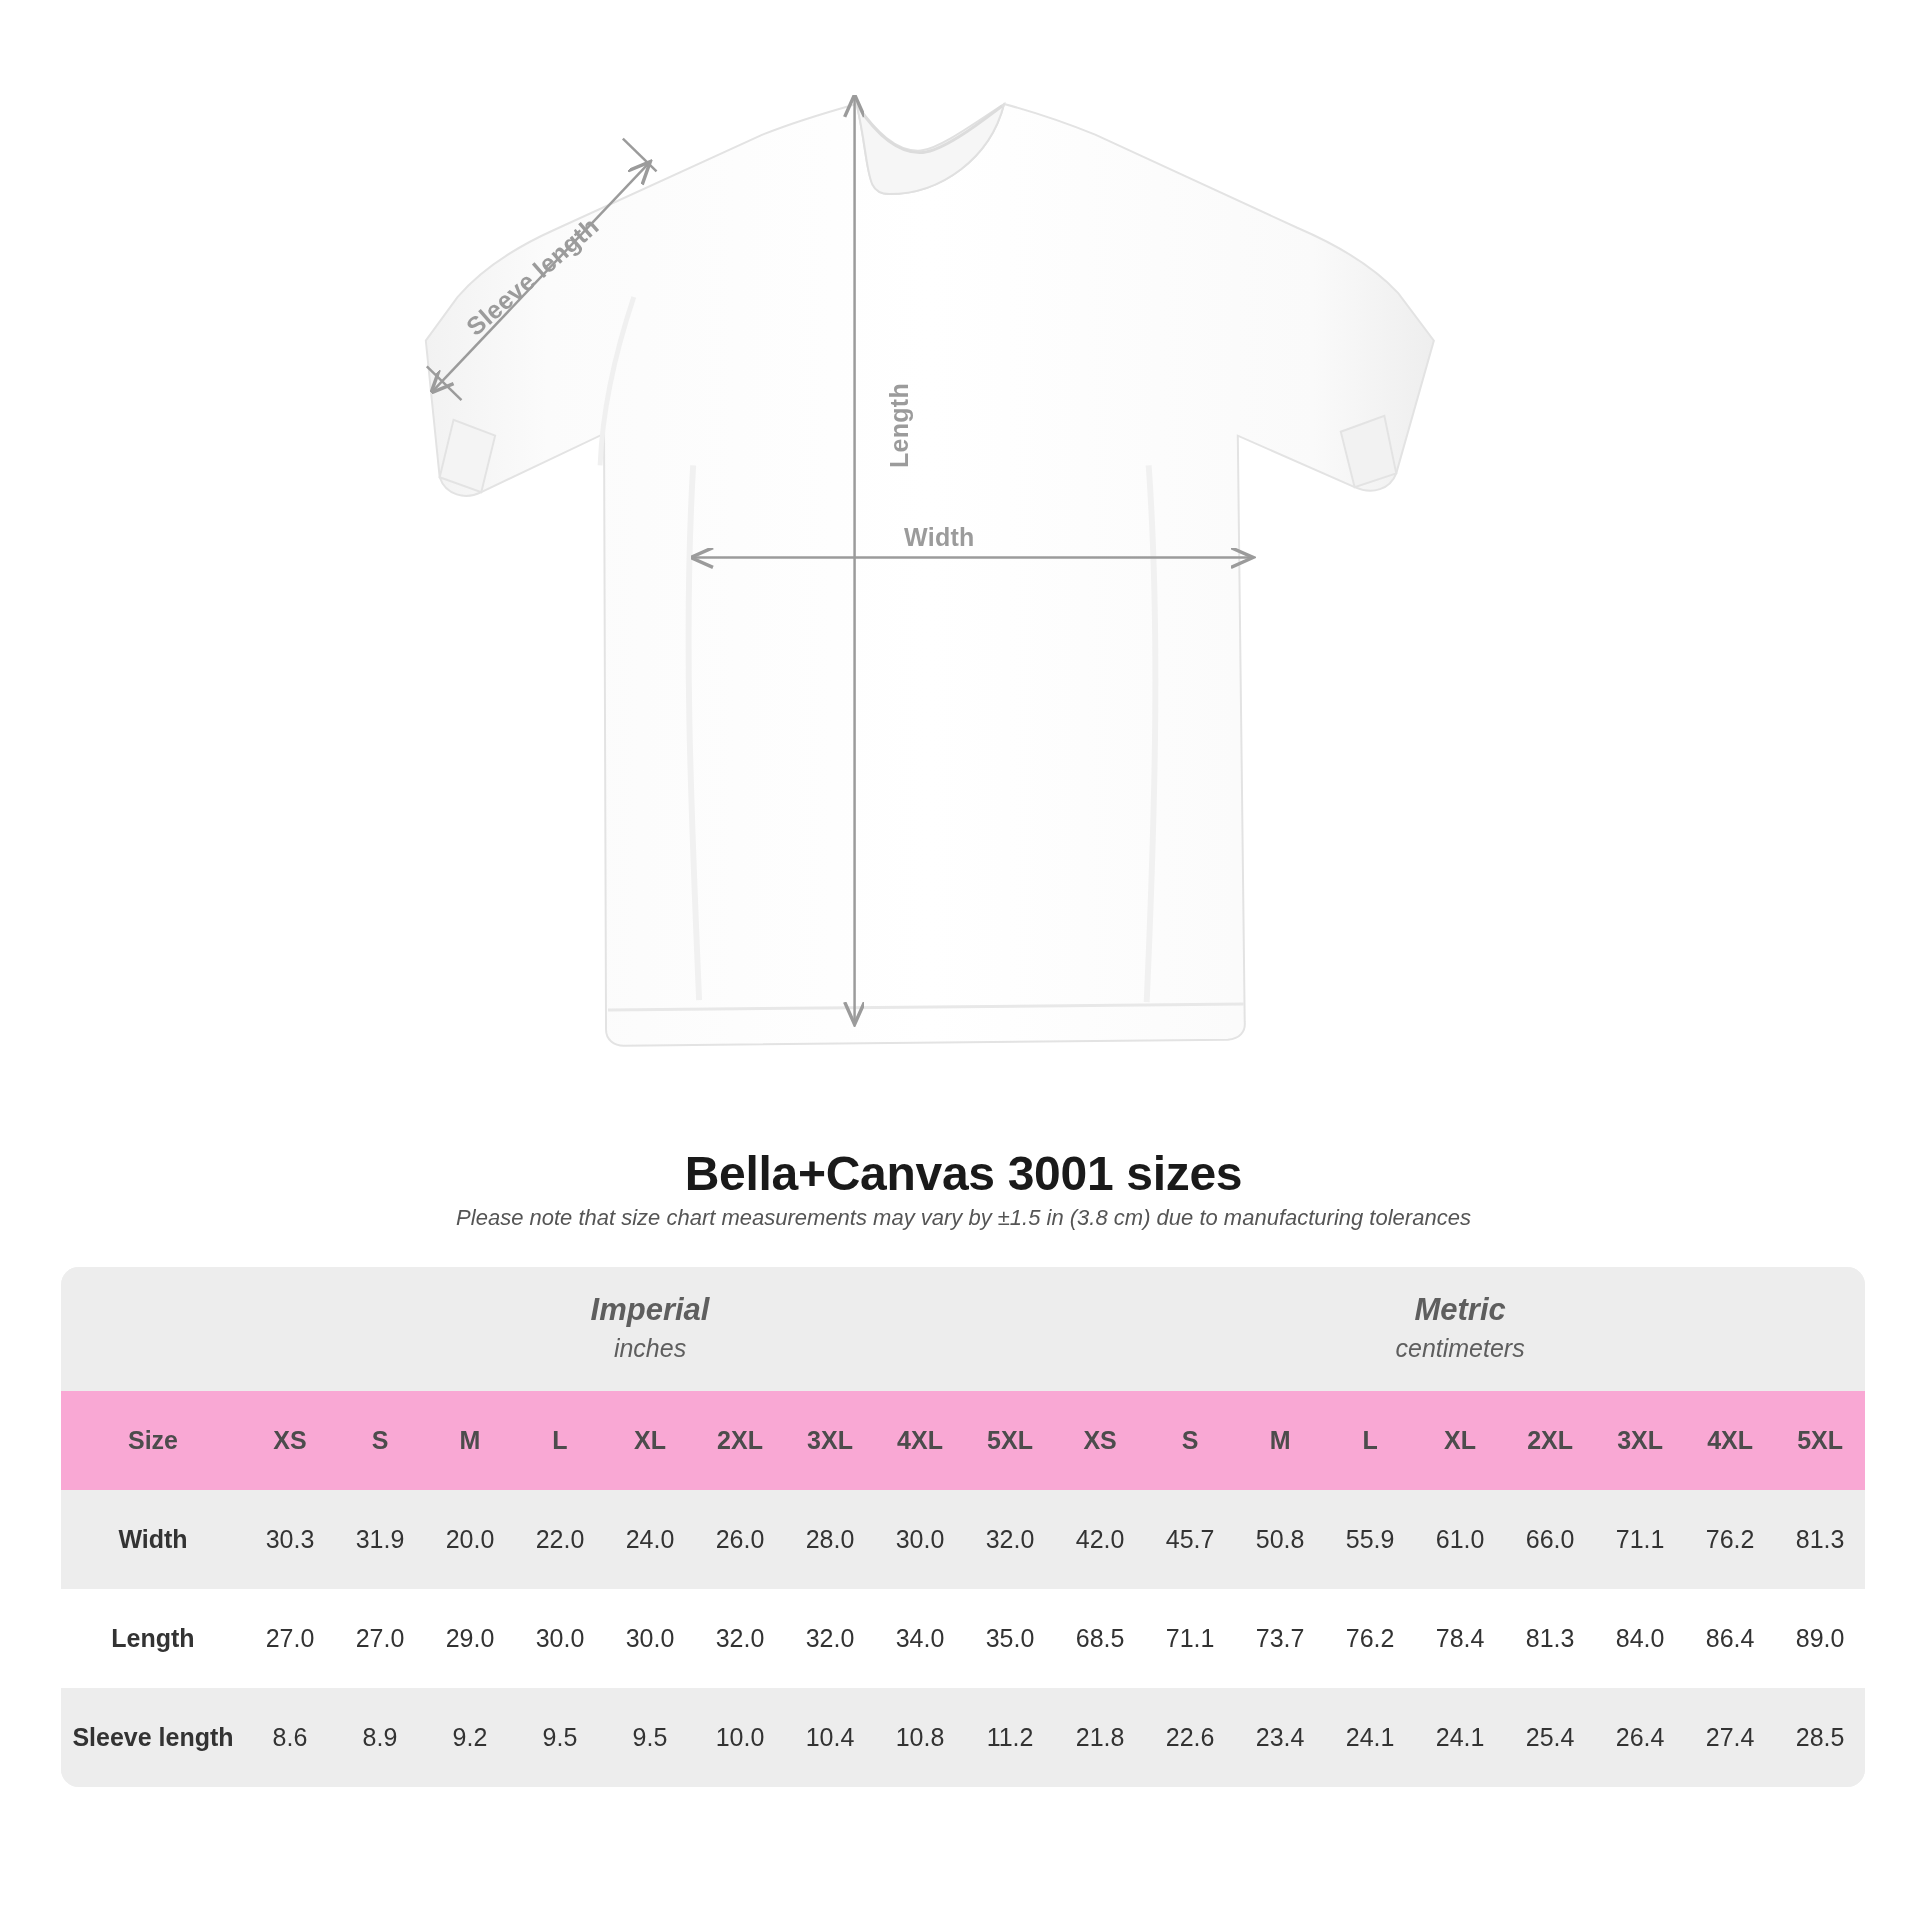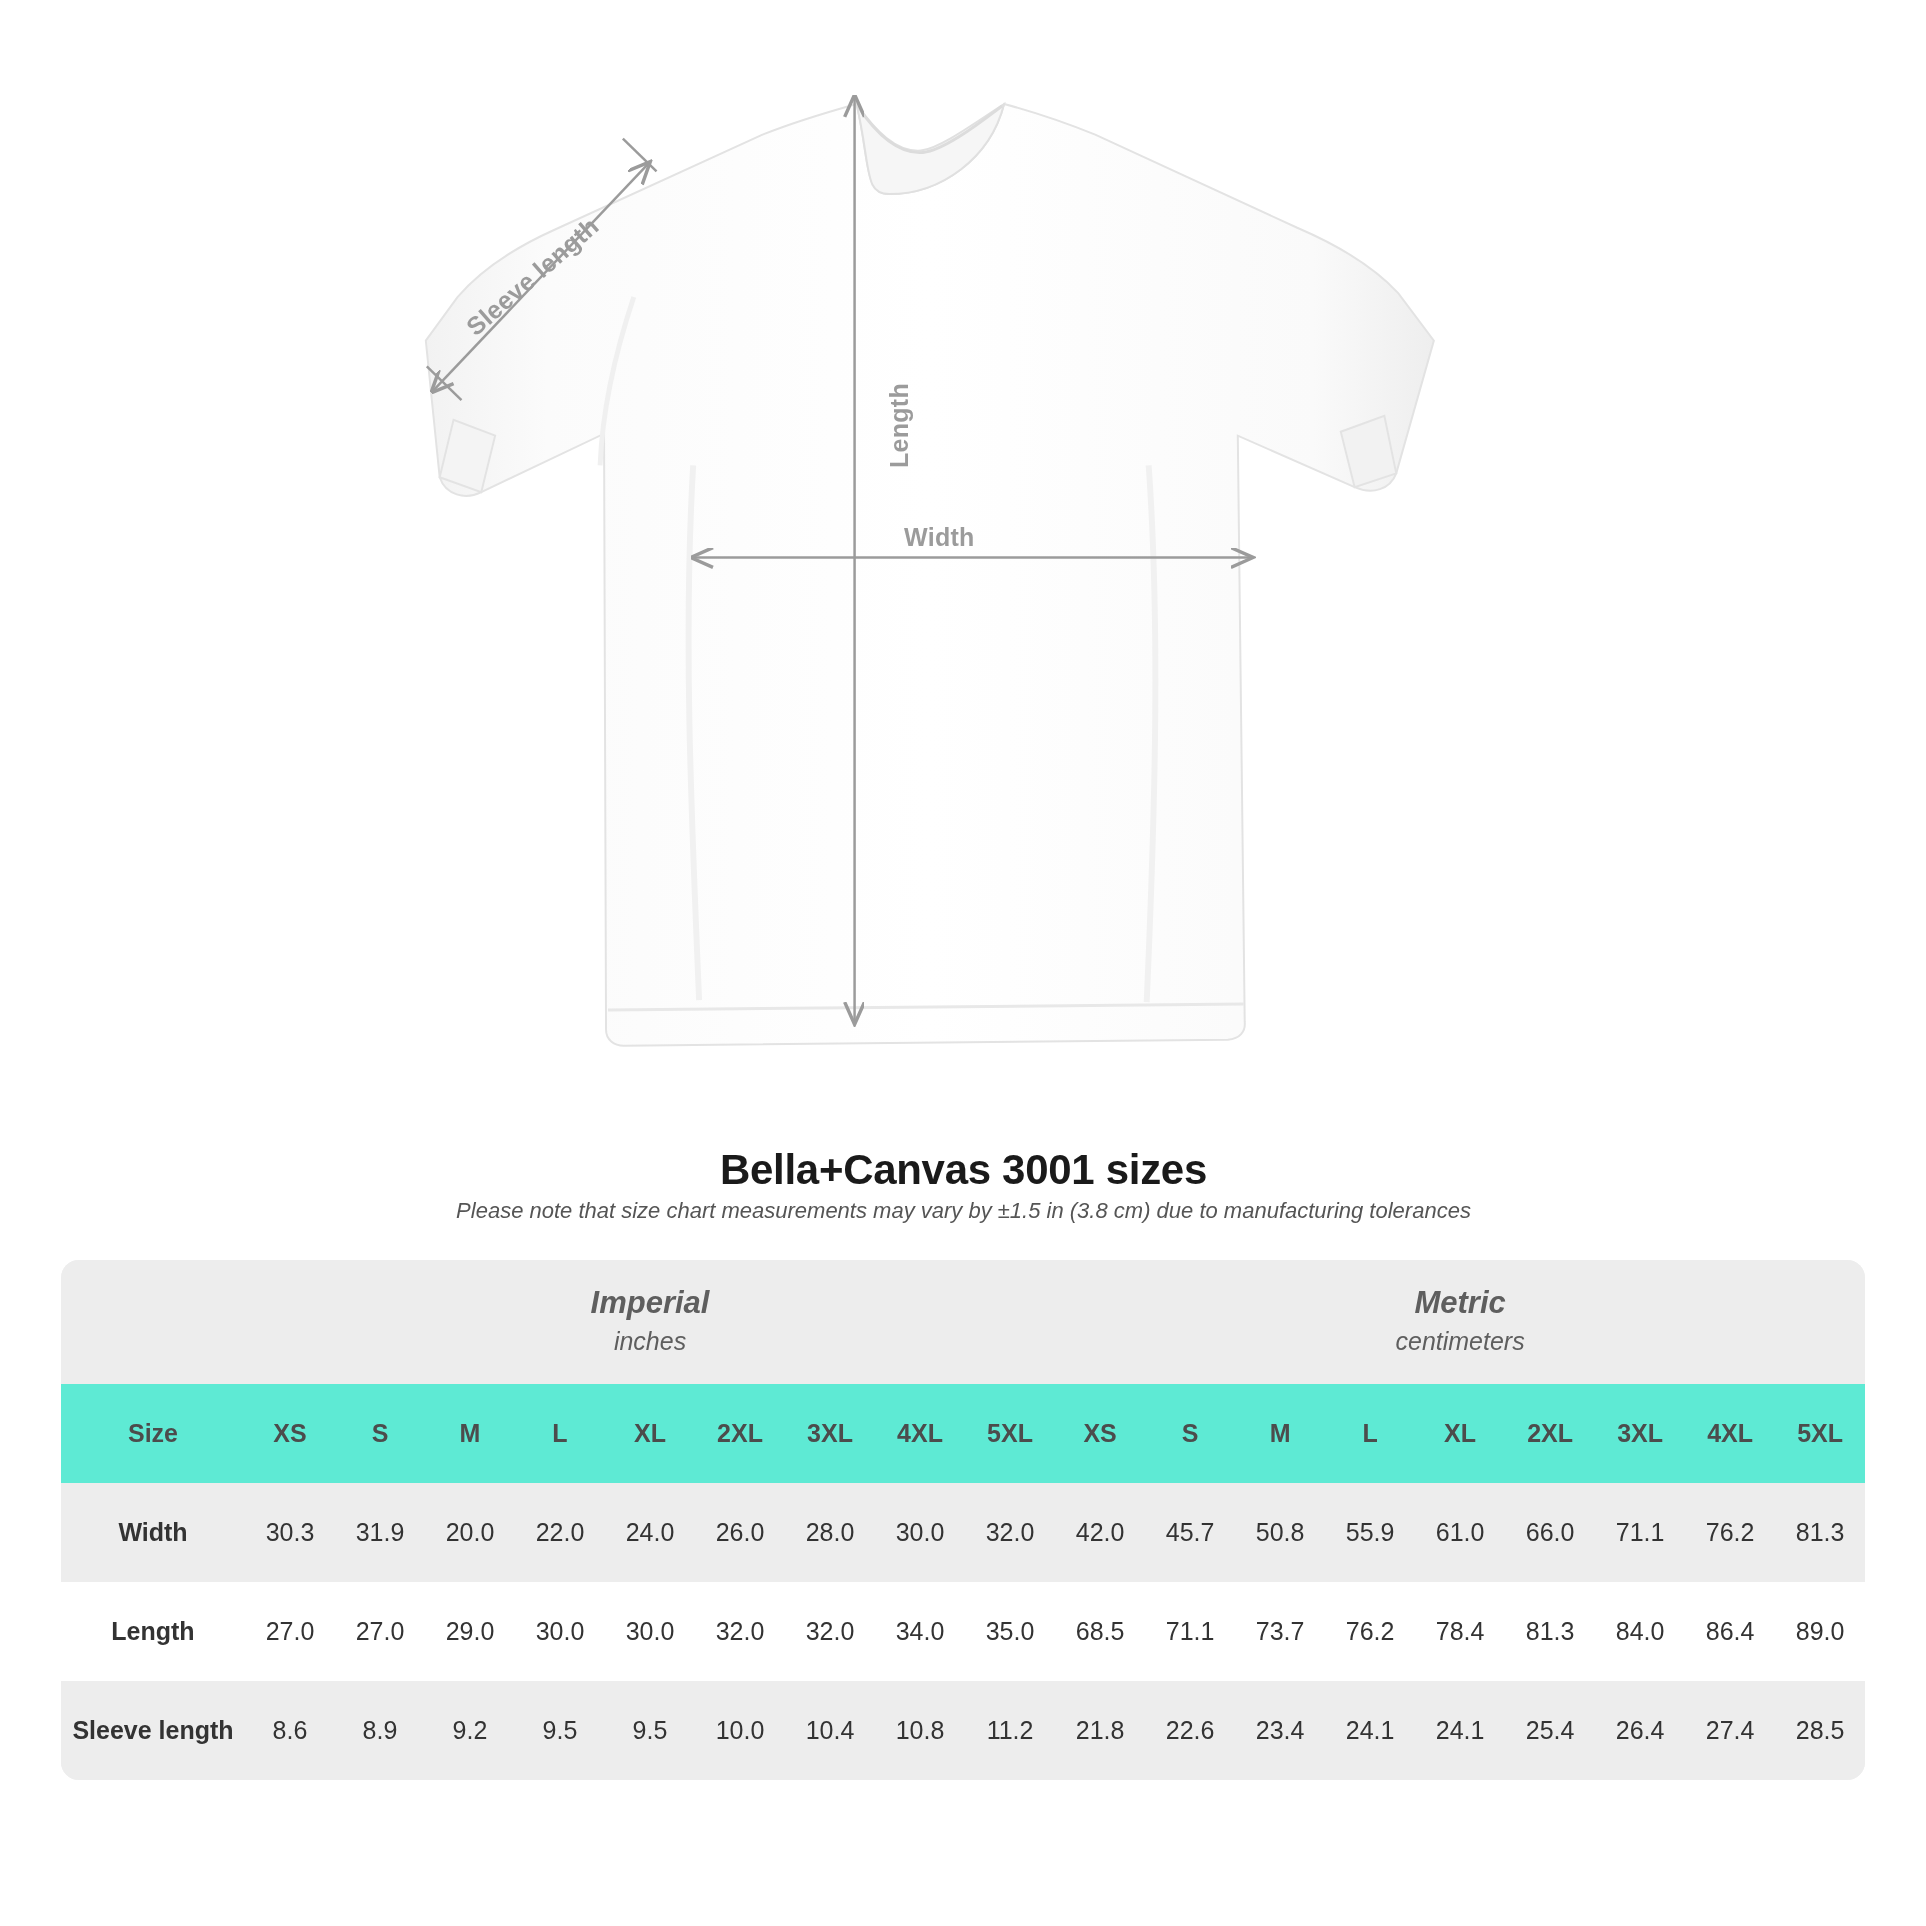--- a/index.html
+++ b/index.html
@@ -54,21 +54,21 @@
     left: 904px;
     top: 523px;
   }
 
   
   .title-block {
     text-align: center;
     margin-top: 32px;
   }
   .chart-title {
-    font-size: 42px;
+    font-size: 48px;
     font-weight: bold;
     color: #1a1a1a;
     letter-spacing: -0.3px;
   }
   .chart-note {
     margin-top: 4px;
     font-size: 22px;
     font-style: italic;
     color: #555555;
   }
@@ -103,21 +103,21 @@
     line-height: 1.25;
   }
   .unit-unit {
     font-size: 25px;
     font-style: italic;
     color: #5e5e5e;
     line-height: 1.5;
   }
   .row-header {
     height: 99px;
-    background: #5eead4;
+    background: #f9a8d4;
   }
   .row-header td {
     font-size: 25px;
     font-weight: bold;
     color: #4c4c4c;
     border-right: 2px solid #ededed;
   }
   .row-header td:last-child { border-right: none; }
   .rowname {
     font-size: 25px;

